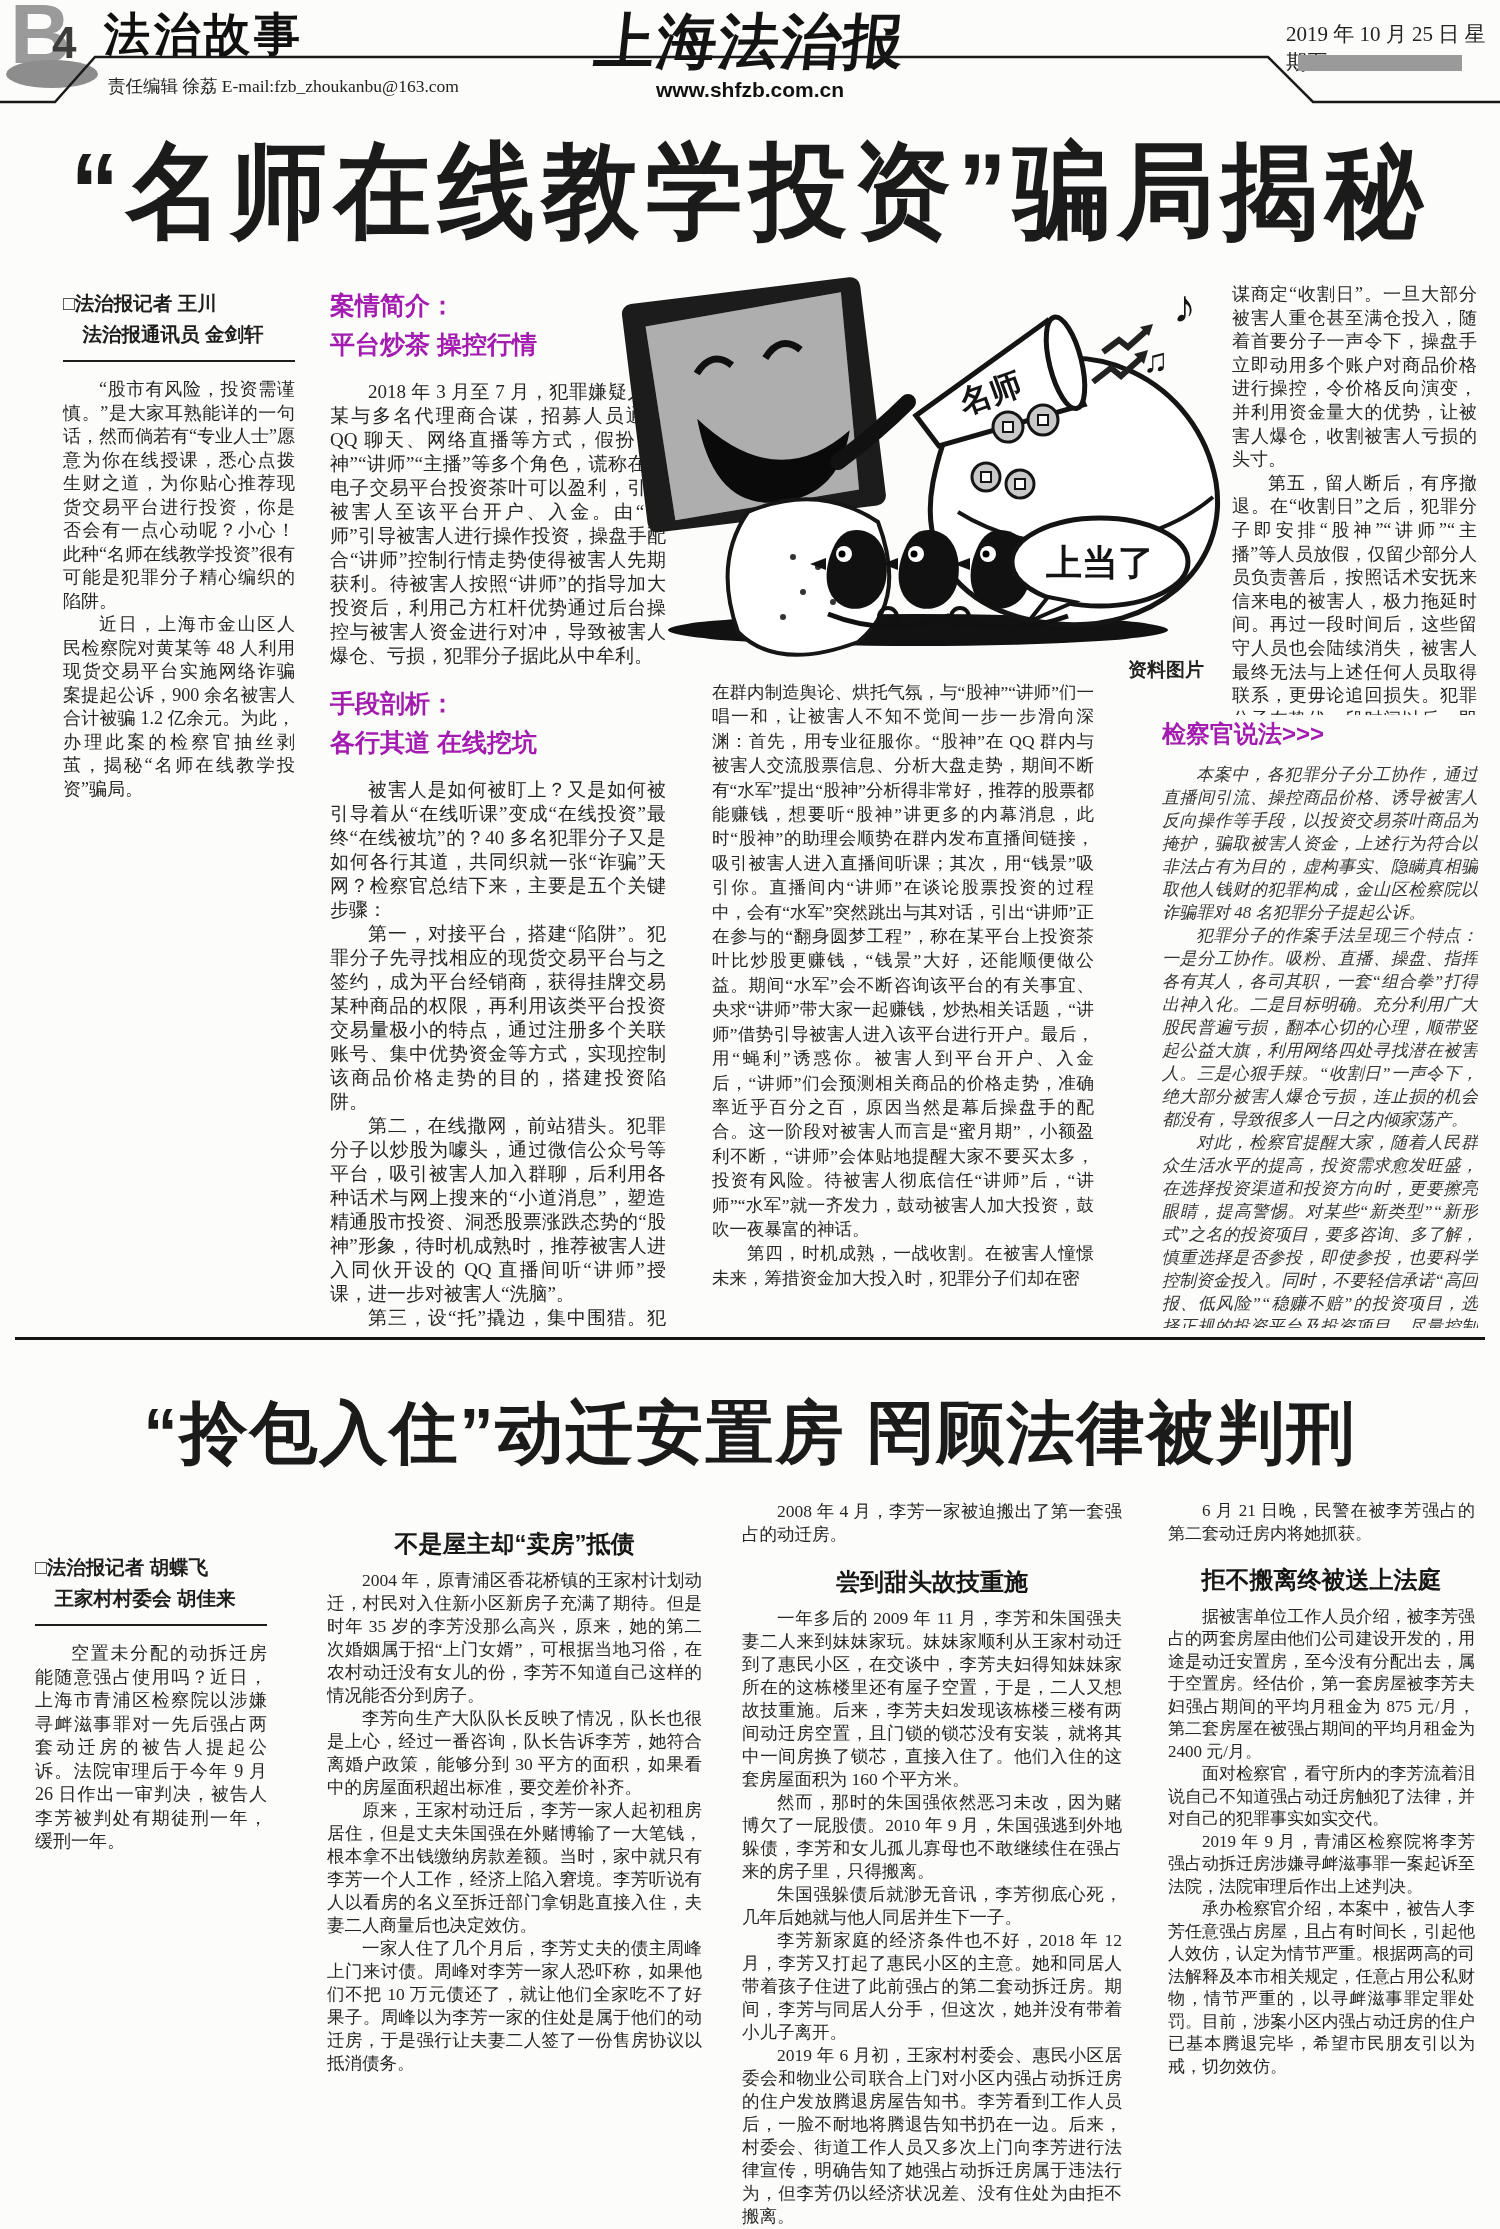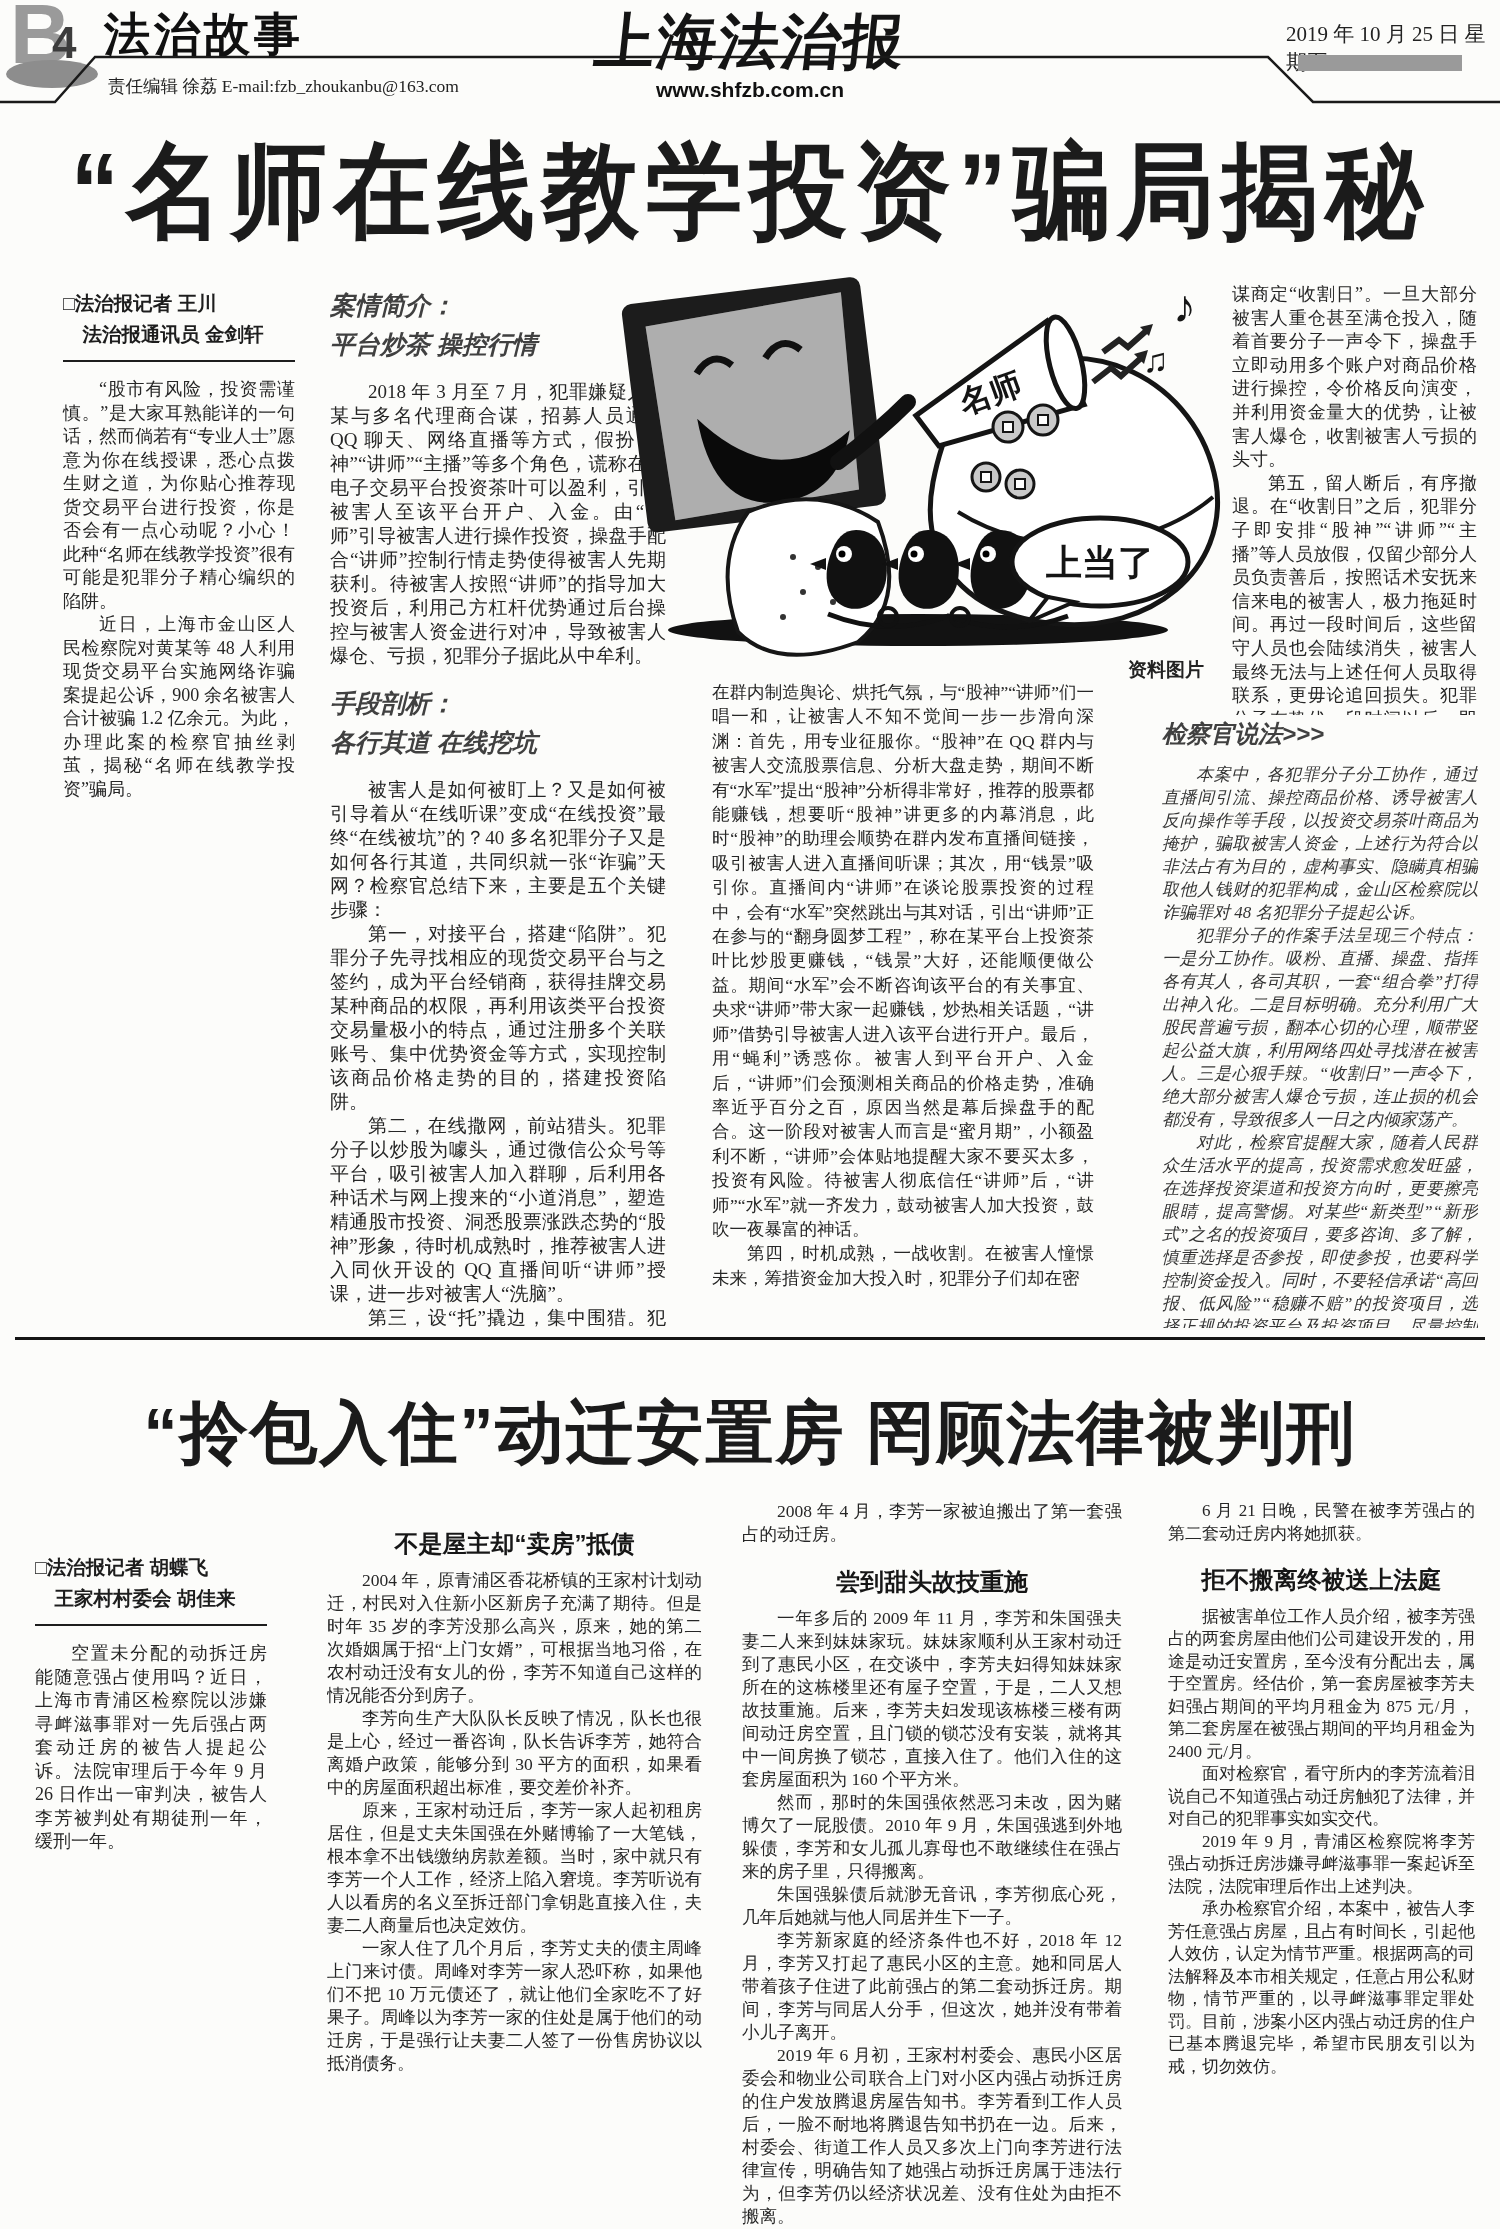--- a/index.html
+++ b/index.html
@@ -34,22 +34,22 @@
         font-family:"Liberation Sans",sans-serif;font-weight:bold;font-size:68px;
         letter-spacing:2px;color:#1b1b1b;}
   #article-divider{left:15px;top:1337px;width:1470px;height:3px;background:#151515;}
 
   
   .byline{font-family:"Liberation Sans",sans-serif;font-weight:bold;font-size:19.5px;
         line-height:31px;color:#1d1d1d;}
   .byline-rule{border-bottom:2.5px solid #1d1d1d;margin:10px 0 16px 0;width:100%;}
   .body p{margin:0;text-indent:2em;text-align:justify;}
   .cont p:first-child{text-indent:0;}
-  .sechead{font-family:"Liberation Sans",sans-serif;font-weight:bold;color:#404040;
-        font-size:25px;line-height:39px;font-style:italic;}
+  .sechead{font-family:"Liberation Sans",sans-serif;font-weight:bold;color:#a21caf;
+        font-size:25px;line-height:39px;}
   .subhead{font-family:"Liberation Sans",sans-serif;font-weight:bold;color:#161616;
         font-size:24px;text-align:center;}
   .kai p{font-style:italic;color:#343434;}
 
   
   #a1-col1{left:35px;top:288px;width:232px;height:660px;font-size:18px;line-height:23.5px;margin-left:28px;}
   #a1-col2{left:330px;top:286px;width:336px;height:1042px;font-size:19px;line-height:24px;overflow:hidden;}
   #a1-col2 .sec-gap{height:16px;}
   #a1-illustration{left:588px;top:262px;width:648px;height:396px;}
   #a1-caption{left:1128px;top:657px;font-family:"Liberation Sans",sans-serif;font-weight:bold;

